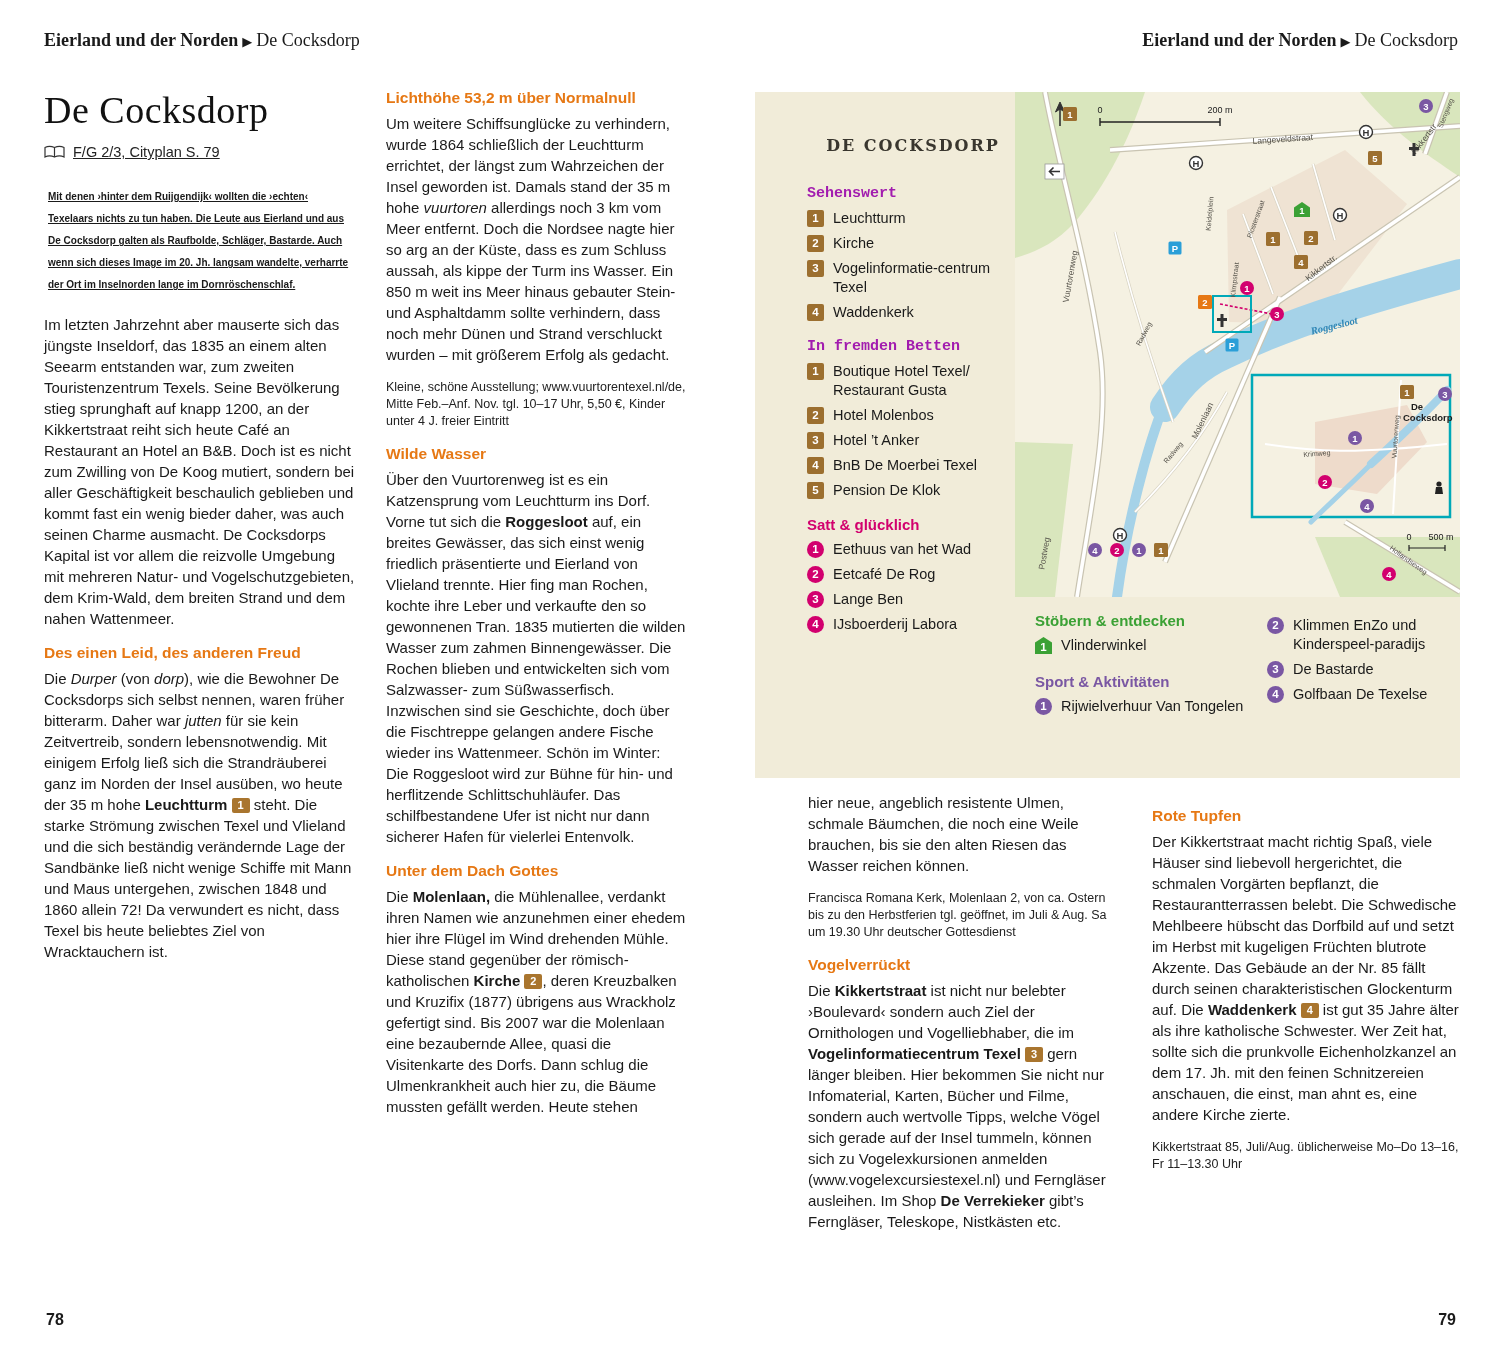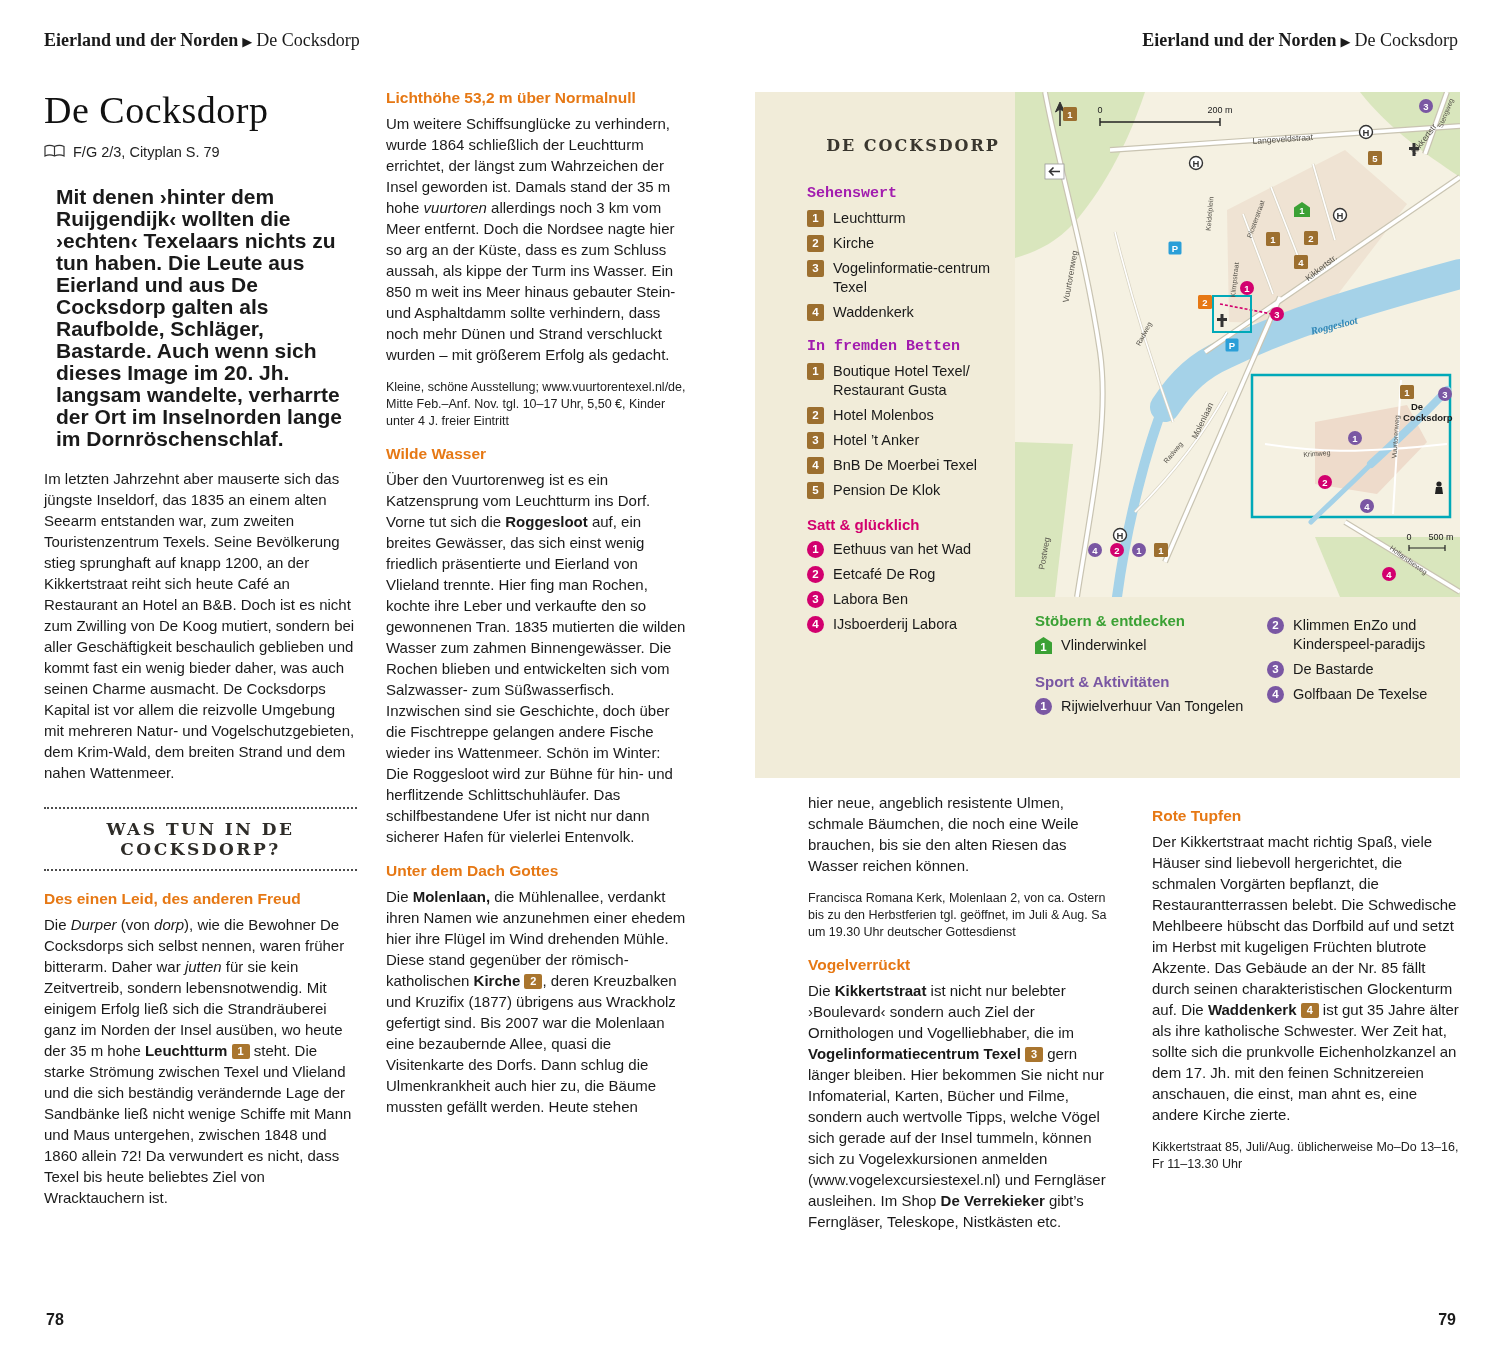--- a/index.html
+++ b/index.html
@@ -16,22 +16,22 @@
   .pagenum{position:absolute;bottom:28px;font-size:16px;font-weight:bold;}
   #pagenum-left{left:46px;}
   #pagenum-right{right:44px;}
   
   .col{position:absolute;top:88px;}
   #col-1{left:44px;width:313px;}
   #col-2{left:386px;width:300px;}
   #col-3{left:808px;top:792px;width:312px;}
   #col-4{left:1152px;top:792px;width:308px;}
   .title{font-family:"Liberation Serif",serif;font-size:38px;font-weight:normal;letter-spacing:.5px;margin:0 0 12px;color:#111;}
-  .mapref{display:flex;align-items:flex-start;gap:8px;font-size:14.5px;margin-bottom:26px;color:#222;}
-  .lead{font-size:21px;line-height:22px;font-weight:bold;margin:0 12px 18px;}
+  .mapref{display:flex;align-items:center;gap:8px;font-size:14.5px;margin-bottom:26px;color:#222;text-decoration:underline;}
+  .lead{font-size:10px;line-height:22px;font-weight:bold;margin:0 4px 18px;text-decoration:underline;}
   .bp{font-size:15px;line-height:21px;margin:0 0 14px;}
   .bp i{font-style:italic;}
   .bp b{font-weight:bold;}
   .sp{font-size:12.5px;line-height:17px;margin:2px 0 14px;color:#222;}
   .oh{color:#e67814;font-weight:bold;font-size:15.5px;line-height:20px;margin:14px 0 5px;}
   .oh.first{margin-top:0;}
   .divider{margin:24px 0 18px;padding:10px 4px;border-top:2px dotted #4c4c4c;border-bottom:2px dotted #4c4c4c;
     text-align:center;font-family:"DejaVu Serif",serif;font-size:17px;letter-spacing:2.5px;color:#2e2c28;font-weight:bold;}
   .chip{display:inline-block;min-width:16px;height:15px;padding:0 1px;background:#a9752e;color:#fff;
     font-size:11px;font-weight:bold;text-align:center;line-height:15px;border-radius:2px;vertical-align:1px;}
@@ -79,21 +79,20 @@
 <div class="col" id="col-1">
   <h1 class="title">De Cocksdorp</h1>
   <div class="mapref">
     <svg width="21" height="14" viewBox="0 0 21 14" aria-hidden="true">
       <path d="M1,2.5 C4,1 7,1 10.5,2.5 C14,1 17,1 20,2.5 L20,12 C17,10.5 14,10.5 10.5,12 C7,10.5 4,10.5 1,12 Z M10.5,2.5 L10.5,12" fill="none" stroke="#333" stroke-width="1.2"></path>
     </svg>
     <span>F/G 2/3, Cityplan S. 79</span>
   </div>
   <p class="lead">Mit denen ›hinter dem Ruijgendijk‹ wollten die ›echten‹ Texelaars nichts zu tun haben. Die Leute aus Eierland und aus De Cocksdorp galten als Raufbolde, Schläger, Bastarde. Auch wenn sich dieses Image im 20. Jh. langsam wandelte, verharrte der Ort im Inselnorden lange im Dornröschenschlaf.</p>
   <p class="bp">Im letzten Jahrzehnt aber mauserte sich das jüngste Inseldorf, das 1835 an einem alten Seearm entstanden war, zum zweiten Touristenzentrum Texels. Seine Bevölkerung stieg sprunghaft auf knapp 1200, an der Kikkertstraat reiht sich heute Café an Restaurant an Hotel an B&amp;B. Doch ist es nicht zum Zwilling von De Koog mutiert, sondern bei aller Geschäftigkeit beschaulich geblieben und kommt fast ein wenig bieder daher, was auch seinen Charme ausmacht. De Cocksdorps Kapital ist vor allem die reizvolle Umgebung mit mehreren Natur- und Vogelschutzgebieten, dem Krim-Wald, dem breiten Strand und dem nahen Wattenmeer.</p>
-  <div class="divider">WAS TUN IN DE COCKSDORP?</div>
   <div class="oh">Des einen Leid, des anderen Freud</div>
   <p class="bp">Die <i>Durper</i> (von <i>dorp</i>), wie die Bewohner De Cocksdorps sich selbst nennen, waren früher bitterarm. Daher war <i>jutten</i> für sie kein Zeitvertreib, sondern lebensnotwendig. Mit einigem Erfolg ließ sich die Strandräuberei ganz im Norden der Insel ausüben, wo heute der 35 m hohe <b>Leuchtturm</b> <span class="chip">1</span> steht. Die starke Strömung zwischen Texel und Vlieland und die sich beständig verändernde Lage der Sandbänke ließ nicht wenige Schiffe mit Mann und Maus untergehen, zwischen 1848 und 1860 allein 72! Da verwundert es nicht, dass Texel bis heute beliebtes Ziel von Wracktauchern ist.</p>
 </div>
 
 <div class="col" id="col-2">
   <div class="oh first">Lichthöhe 53,2 m über Normalnull</div>
   <p class="bp">Um weitere Schiffsunglücke zu verhindern, wurde 1864 schließlich der Leuchtturm errichtet, der längst zum Wahrzeichen der Insel geworden ist. Damals stand der 35 m hohe <i>vuurtoren</i> allerdings noch 3 km vom Meer entfernt. Doch die Nordsee nagte hier so arg an der Küste, dass es zum Schluss aussah, als kippe der Turm ins Wasser. Ein 850 m weit ins Meer hinaus gebauter Stein- und Asphaltdamm sollte verhindern, dass noch mehr Dünen und Strand verschluckt wurden – mit größerem Erfolg als gedacht.</p>
   <p class="sp">Kleine, schöne Ausstellung; www.vuurtorentexel.nl/de, Mitte Feb.–Anf. Nov. tgl. 10–17 Uhr, 5,50 €, Kinder unter 4 J. freier Eintritt</p>
   <div class="oh">Wilde Wasser</div>
   <p class="bp">Über den Vuurtorenweg ist es ein Katzensprung vom Leuchtturm ins Dorf. Vorne tut sich die <b>Roggesloot</b> auf, ein breites Gewässer, das sich einst wenig friedlich präsentierte und Eierland von Vlieland trennte. Hier fing man Rochen, kochte ihre Leber und verkaufte den so gewonnenen Tran. 1835 mutierten die wilden Wasser zum zahmen Binnengewässer. Die Rochen blieben und entwickelten sich vom Salzwasser- zum Süßwasserfisch. Inzwischen sind sie Geschichte, doch über die Fischtreppe gelangen andere Fische wieder ins Wattenmeer. Schön im Winter: Die Roggesloot wird zur Bühne für hin- und herflitzende Schlittschuhläufer. Das schilfbestandene Ufer ist nicht nur dann sicherer Hafen für vielerlei Entenvolk.</p>
@@ -149,21 +148,21 @@
     <div class="leg-row">
         <span class="crc pink">1</span>
         <span class="leg-label">Eethuus van het Wad</span>
       </div>
     <div class="leg-row">
         <span class="crc pink">2</span>
         <span class="leg-label">Eetcafé De Rog</span>
       </div>
     <div class="leg-row">
         <span class="crc pink">3</span>
-        <span class="leg-label">Labora Ben</span>
+        <span class="leg-label">Lange Ben</span>
       </div>
     <div class="leg-row">
         <span class="crc pink">4</span>
         <span class="leg-label">IJsboerderij Labora</span>
       </div>
   </div>
 
   <div id="legend-bottom-1">
     <div class="leg-h green">Stöbern &amp; entdecken</div>
     <div class="leg-row">

